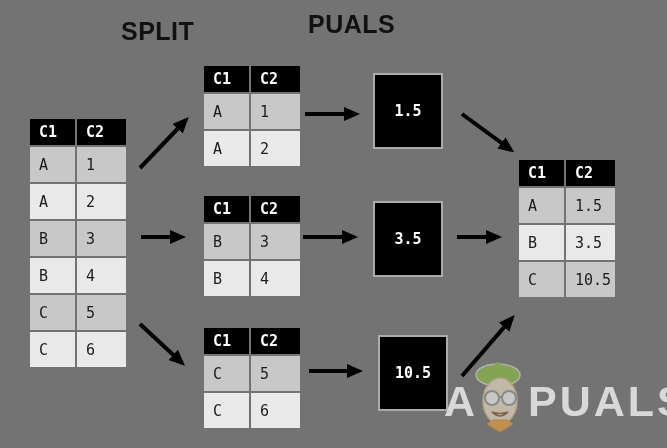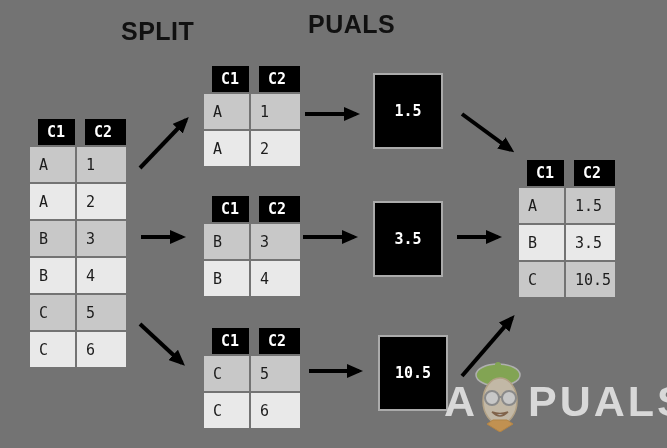--- a/index.html
+++ b/index.html
@@ -39,21 +39,20 @@
     background: var(--header-bg, #000);
     color: var(--header-text, #fff);
     height: 26px;
     display: flex;
     align-items: center;
     padding-left: 9px;
     font-size: 15px;
     font-weight: 700;
     font-family: "DejaVu Sans Mono", monospace;
     box-sizing: border-box;
-    margin-left: 8px;
   }
   .td {
     height: 35px;
     display: flex;
     align-items: center;
     padding-left: 9px;
     font-size: 15px;
     color: #1c1c1c;
     font-family: "DejaVu Sans Mono", monospace;
     box-sizing: border-box;

